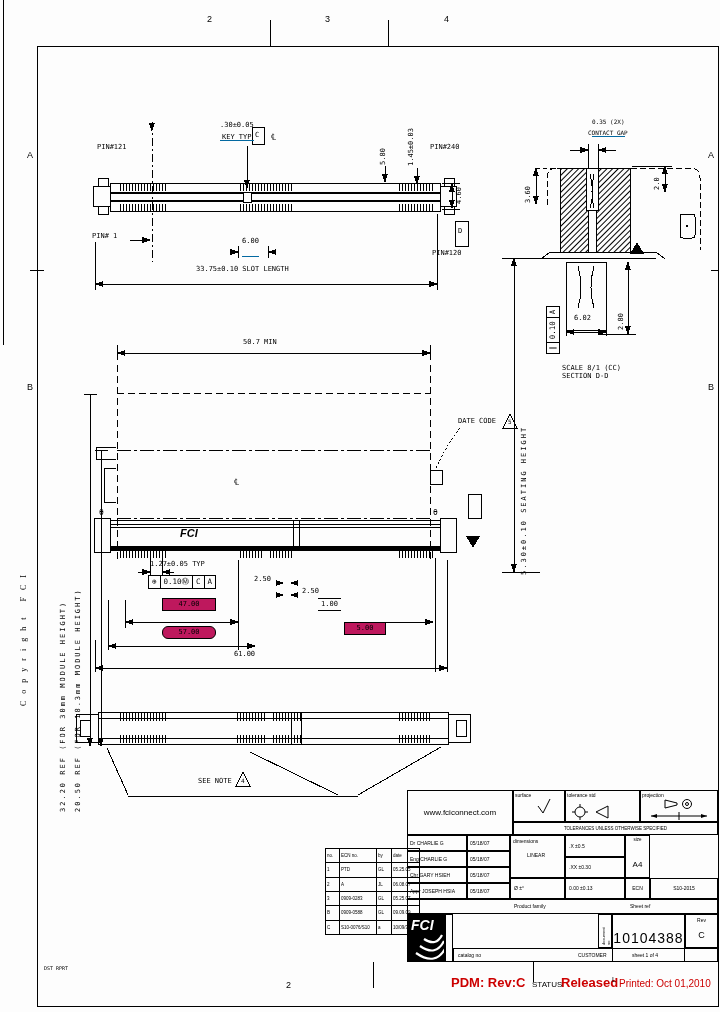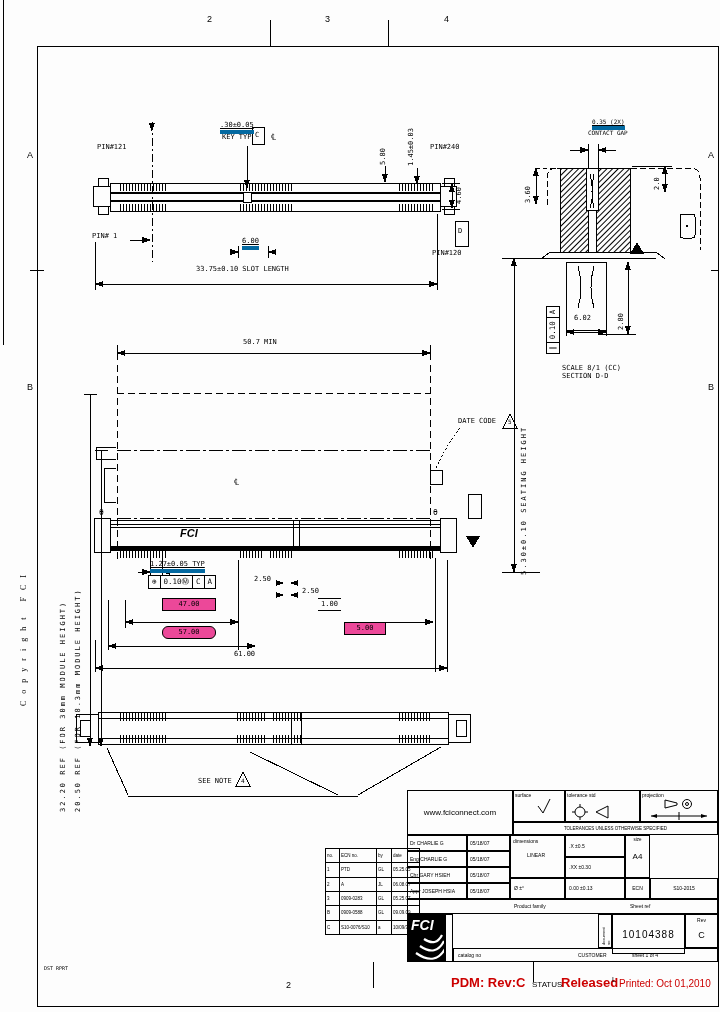--- a/index.html
+++ b/index.html
@@ -2,22 +2,22 @@
 <html><head>
 <meta charset="utf-8">
 <style>
   html,body{margin:0;padding:0;background:#fff;}
   .sheet{position:relative;width:720px;height:1012px;background:#fdfdfd;overflow:hidden;color:#000;}
   svg{position:absolute;left:0;top:0;}
   .d{position:absolute;font-family:"DejaVu Sans Mono",monospace;font-size:7px;line-height:1;white-space:nowrap;color:#000;}
   .d6{font-size:6px;}
   .d9{font-size:9px;}
   .rr{transform-origin:0 0;transform:rotate(-90deg);}
-  .ul{border-bottom:4px solid #0369a1;padding-bottom:1px;text-decoration:underline;}
-  .bx{border:1px solid #000;padding:2px 4px;text-align:center;background:#ec4899;}
+  .ul{border-bottom:1px solid #0369a1;padding-bottom:11px;}
+  .bx{border:1px solid #000;padding:2px 4px;text-align:center;background:#be185d;}
   .tb{border-top:1px solid #000;border-bottom:1px solid #000;padding:2px 3px;}
   .lbl{position:absolute;font-family:"Liberation Sans",sans-serif;line-height:1;white-space:nowrap;color:#000;}
   .cell{position:absolute;border:1px solid #000;box-sizing:border-box;font-family:"Liberation Sans",sans-serif;color:#000;}
   .fcf{position:absolute;display:flex;font-family:"DejaVu Sans Mono",monospace;font-size:7.5px;line-height:1;}
   .fcf span{border:1px solid #000;padding:2px 3px;background:#fdfdfd;}
   .fcf span+span{border-left:none;}
   .zone{position:absolute;font-family:"Liberation Sans",sans-serif;font-size:9px;color:#000;}
   .red{color:#cc0000;}
   .logo{position:absolute;background:#000;color:#fff;overflow:hidden;}
   .logo .fci{position:absolute;left:3px;top:2px;font:bold italic 14px "Liberation Sans",sans-serif;}
@@ -357,40 +357,40 @@
   <div class="cell" style="left:510px;top:835px;width:55px;height:43px;font-size:5px;padding:2px;">
     <div>dimensions</div>
     <div style="margin-top:8px;margin-left:14px;">LINEAR</div>
   </div>
   <div class="cell" style="left:510px;top:878px;width:55px;height:21px;font-size:5px;line-height:19px;padding:0 3px;"><span>Ø ±°</span></div>
   <div class="cell" style="left:565px;top:835px;width:60px;height:22px;font-size:5px;line-height:20px;padding:0 3px;"><span>.X  ±0.5</span></div>
   <div class="cell" style="left:565px;top:857px;width:60px;height:21px;font-size:5px;line-height:19px;padding:0 3px;"><span>.XX  ±0.30</span></div>
   <div class="cell" style="left:565px;top:878px;width:60px;height:21px;font-size:5px;line-height:19px;padding:0 3px;"><span>0.00  ±0.13</span></div>
   <div class="cell" style="left:625px;top:835px;width:25px;height:43px;font-size:4.5px;padding:1px;text-align:center;">
     <div>size</div>
-    <div style="font-size:8px;margin-top:10px;">A4</div>
+    <div style="font-size:8px;margin-top:18px;">A4</div>
   </div>
   <div class="cell" style="left:625px;top:878px;width:25px;height:21px;font-size:5px;line-height:19px;text-align:center;"><span>ECN</span></div>
   <div class="cell" style="left:650px;top:878px;width:68px;height:21px;font-size:5px;line-height:19px;text-align:center;"><span>S10-2015</span></div>
   <div class="cell" style="left:407px;top:899px;width:311px;height:15px;font-size:5px;line-height:13px;">
     <span style="position:absolute;left:106px;">Product family</span>
     <span style="position:absolute;left:222px;">Sheet ref</span>
   </div>
 
   <div class="logo" style="left:407px;top:914px;width:38px;height:48px;border:1px solid #000;box-sizing:border-box;">
     <span class="fci">FCI</span>
     <svg width="38" height="30" style="position:absolute;left:0;top:18px;">
       <path d="M16,6 Q28,14 34,2 M12,13 Q28,24 36,8 M8,20 Q28,34 38,14" stroke="#fff" stroke-width="2.2" fill="none"></path>
     </svg>
   </div>
   <div class="cell" style="left:445px;top:914px;width:8px;height:48px;"></div>
   <div class="cell" style="left:598px;top:914px;width:14px;height:34px;">
     <span class="rr" style="position:absolute;left:2px;top:30px;font-size:4px;">document no</span>
   </div>
-  <div class="cell" style="left:612px;top:914px;width:73px;height:40px;font-size:10px;display:flex;align-items:center;justify-content:center;letter-spacing:1px;">
+  <div class="cell" style="left:612px;top:914px;width:73px;height:48px;font-size:14px;display:flex;align-items:center;justify-content:center;letter-spacing:1px;">
     <span>10104388</span>
   </div>
   <div class="cell" style="left:685px;top:914px;width:33px;height:34px;text-align:center;padding-top:2px;">
     <div style="font-size:5px;">Rev</div>
     <div style="font-size:9px;margin-top:7px;">C</div>
   </div>
   <div class="cell" style="left:453px;top:948px;width:265px;height:14px;font-size:5px;line-height:12px;">
     <span style="position:absolute;left:4px;">catalog no</span>
     <span style="position:absolute;left:124px;">CUSTOMER</span>
     <span style="position:absolute;left:178px;">sheet 1 of 4</span>

